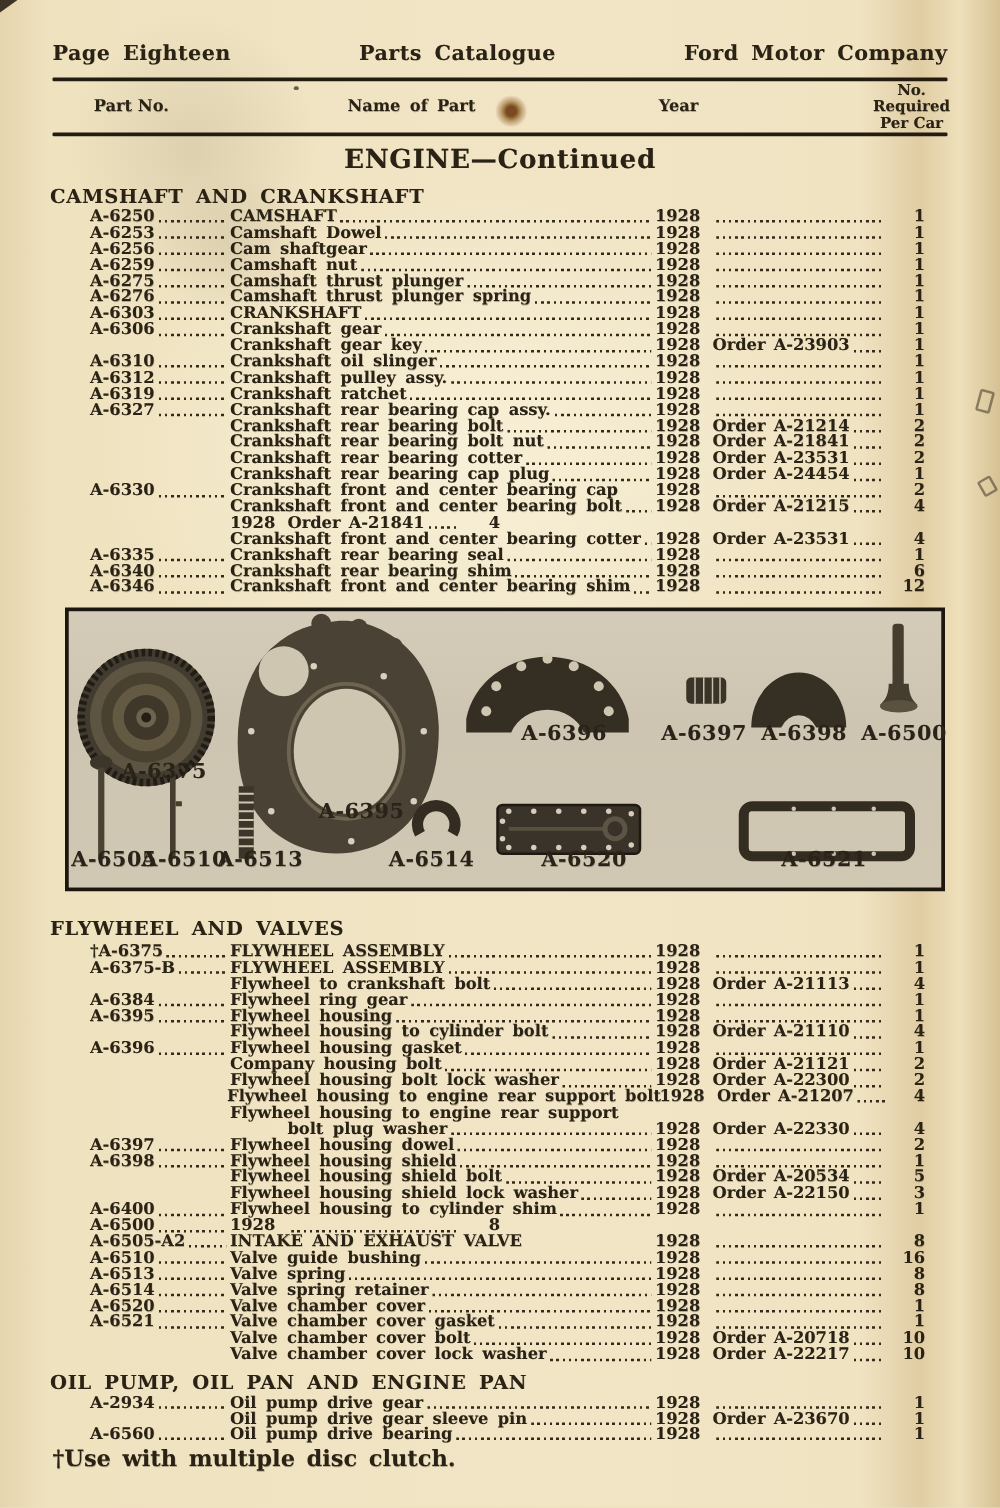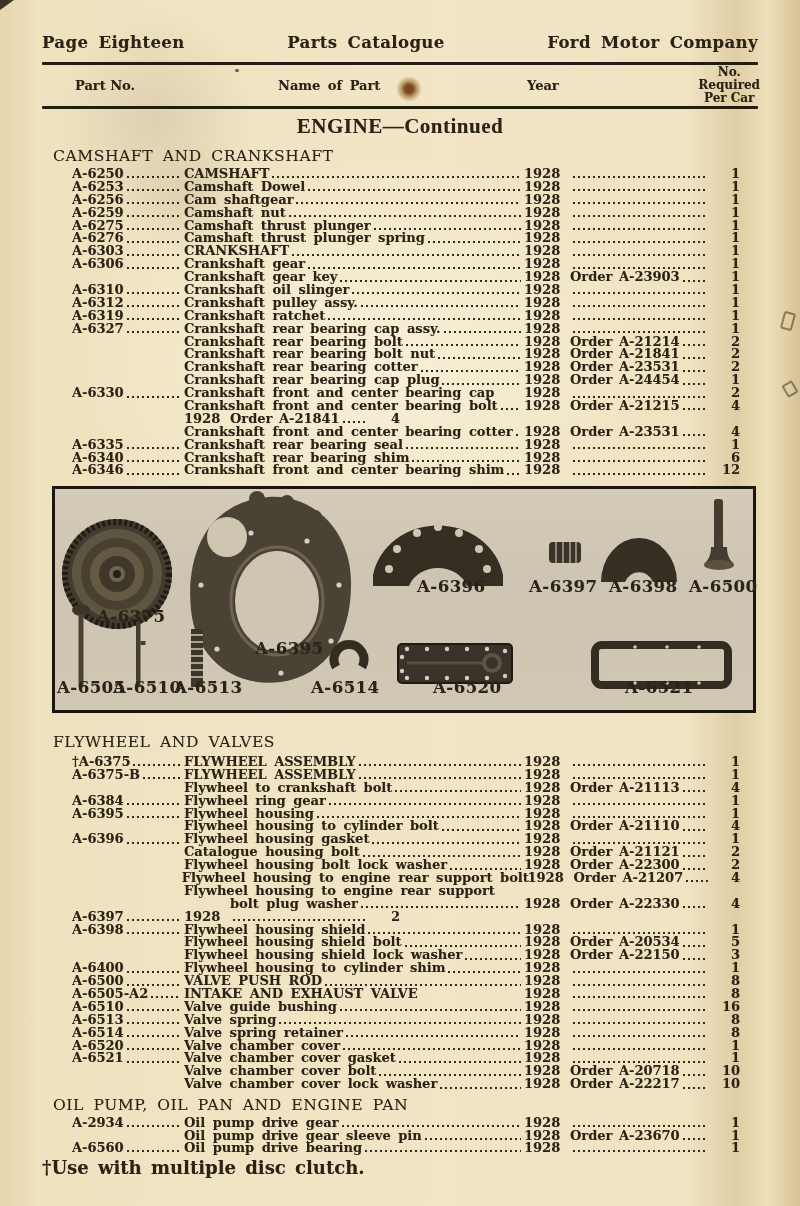--- a/index.html
+++ b/index.html
@@ -19,22 +19,22 @@
   .rule{position:absolute;left:42px;width:716px;height:3px;background:#221c11;border-radius:1px;}
   .r1{top:62px;} .r2{top:106px;}
   .colhead{position:absolute;font-size:13px;font-weight:bold;}
   .ch-part{left:75px;top:78px;}
   .ch-name{left:278px;top:78px;word-spacing:3px;}
   .ch-year{left:527px;top:78px;}
   .ch-req{right:40px;top:66px;text-align:center;font-size:12px;line-height:13px;}
   .tickmark{position:absolute;left:235px;top:69px;width:4px;height:3px;background:#3a3226;border-radius:2px;opacity:.75;}
   
   .page-title{position:absolute;top:114px;left:0;width:800px;text-align:center;
-    font-size:21px;font-weight:bold;letter-spacing:.5px;font-family:Liberation Serif, serif;}
-  .sec-head{position:absolute;left:53px;font-size:15.5px;font-weight:normal;letter-spacing:.6px;word-spacing:4px;}
+    font-size:21px;font-weight:bold;letter-spacing:.5px;}
+  .sec-head{position:absolute;left:40px;font-size:15.5px;font-weight:bold;letter-spacing:.6px;word-spacing:4px;}
   .sh1{top:147px;} .sh2{top:733px;} .sh3{top:1096px;}
   
   .rows-host{position:absolute;left:72px;width:668px;font-size:13px;font-weight:bold;}
   .rh1{top:168px;} .rh2{top:756px;} .rh3{top:1117px;}
   .row{display:flex;height:12.9px;line-height:12.9px;white-space:nowrap;}
   .rh3 .row{height:12.5px;line-height:12.5px;}
   .c-part{width:112px;display:flex;min-width:0;}
   .c-name{flex:1 1 auto;display:flex;min-width:0;word-spacing:3px;}
   .c-year{width:34px;text-align:right;}
   .c-order{width:152px;display:flex;min-width:0;padding-left:12px;box-sizing:border-box;word-spacing:2px;}
@@ -635,21 +635,21 @@
       </span>
     <span class="c-qty">1</span>
   </div>
 
   <div class="row">
     <span class="c-part">
         <span class="t"></span>
         <span class="lead hide"></span>
       </span>
     <span class="c-name">
-        <span class="t">Catalogue housing bolt</span>
+        <span class="t">Company housing bolt</span>
         <span class="lead"></span>
       </span>
     <span class="c-year">1928</span>
     <span class="c-order">
         <span class="t">Order A-21121</span>
         <span class="lead"></span>
       </span>
     <span class="c-qty">2</span>
   </div>
 
@@ -719,20 +719,24 @@
         <span class="lead"></span>
       </span>
     <span class="c-qty">4</span>
   </div>
 
   <div class="row">
     <span class="c-part">
         <span class="t">A-6397</span>
         <span class="lead"></span>
       </span>
+    <span class="c-name">
+        <span class="t">Flywheel housing dowel</span>
+        <span class="lead"></span>
+      </span>
     <span class="c-year">1928</span>
     <span class="c-order">
         <span class="t"></span>
         <span class="lead"></span>
       </span>
     <span class="c-qty">2</span>
   </div>
 
   <div class="row">
     <span class="c-part">
@@ -798,24 +802,20 @@
     <span class="c-order">
         <span class="t"></span>
         <span class="lead"></span>
       </span>
     <span class="c-qty">1</span>
   </div>
 
   <div class="row">
     <span class="c-part">
         <span class="t">A-6500</span>
-        <span class="lead"></span>
-      </span>
-    <span class="c-name">
-        <span class="t">VALVE PUSH ROD</span>
         <span class="lead"></span>
       </span>
     <span class="c-year">1928</span>
     <span class="c-order">
         <span class="t"></span>
         <span class="lead"></span>
       </span>
     <span class="c-qty">8</span>
   </div>
 

